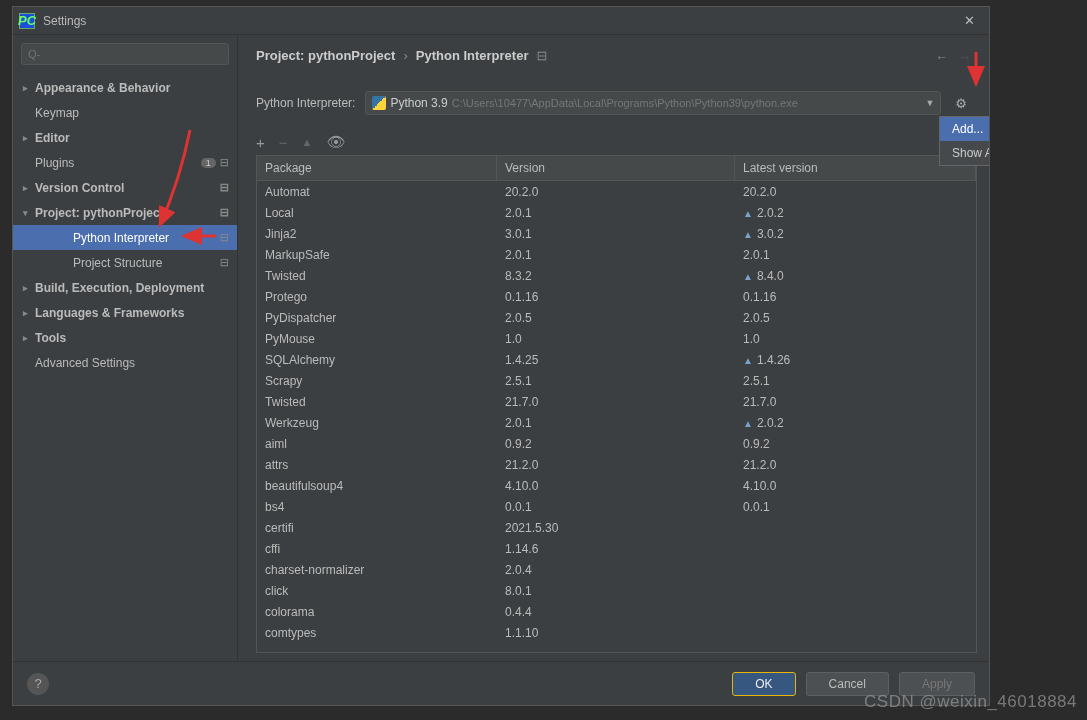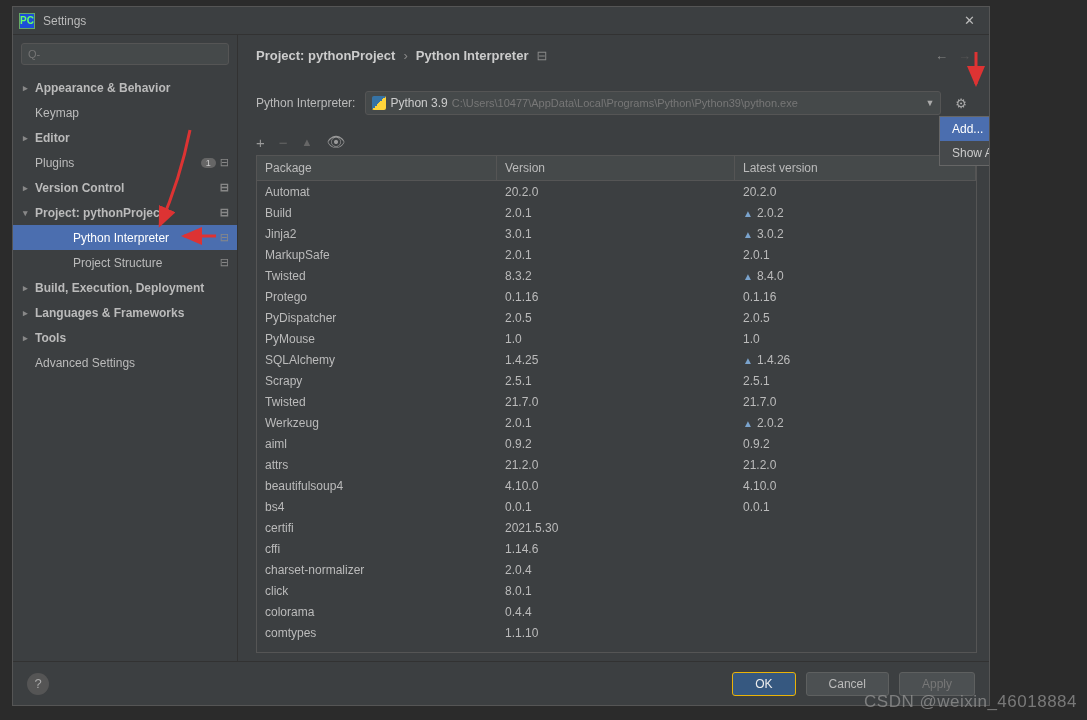--- a/index.html
+++ b/index.html
@@ -1,19 +1,19 @@
 <!DOCTYPE html>
 <html><head>
 <meta charset="utf-8">
 <style>
   * { box-sizing: border-box; margin: 0; padding: 0; font-family: "Segoe UI", Arial, sans-serif; }
   body { background: #2b2b2b; width: 1087px; height: 720px; overflow: hidden; color: #bbb; font-size: 12px; position: relative; }
   .window { position:absolute; left:12px; top:6px; width:978px; height:700px; background:#3c3f41; border:1px solid #555; display:flex; flex-direction:column; }
   .titlebar { height:28px; display:flex; align-items:center; padding:0 6px; border-bottom:1px solid #323232; }
-  .titlebar .logo { width:16px; height:16px; border:1px solid #6a6; color:#6f6; font-size:10px; font-weight:bold; display:flex; align-items:center; justify-content:center; margin-right:8px; background:#1d4ed8;}
+  .titlebar .logo { width:16px; height:16px; border:1px solid #6a6; color:#6f6; font-size:13px; font-weight:bold; display:flex; align-items:center; justify-content:center; margin-right:8px; background:#1d4ed8;font-style:italic;}
   .titlebar .title { flex:1; color:#bbb; font-size:12px; }
   .titlebar .close { color:#bbb; font-size:13px; padding:4px 8px; cursor:pointer;}
   .body { flex:1; display:flex; overflow:hidden; }
   .sidebar { width:225px; border-right:1px solid #323232; display:flex; flex-direction:column; }
   .search-row { padding:8px; }
   .search { width:100%; height:22px; background:#45494a; border:1px solid #555; border-radius:3px; color:#888; padding:0 6px; font-size:11px;}
   .tree { flex:1; overflow:auto; padding-top:2px;}
   .tree-item { display:flex; align-items:center; height:25px; padding-left:10px; cursor:pointer; color:#bbb; position:relative;}
   .tree-item.bold { font-weight:bold; }
   .tree-item .arrow { width:12px; color:#888; font-size:9px;}
@@ -170,21 +170,21 @@
           <div class="col-ver">Version</div>
           <div class="col-lat">Latest version</div>
         </div>
         <div class="pkg-rows" id="pkg-rows">
             <div class="pkg-row">
               <div class="col-pkg">Automat</div>
               <div class="col-ver">20.2.0</div>
               <div class="col-lat">20.2.0</div>
             </div>
             <div class="pkg-row">
-              <div class="col-pkg">Build</div>
+              <div class="col-pkg">Local</div>
               <div class="col-ver">2.0.1</div>
               <div class="col-lat"><span class="arrow-up">▲</span>2.0.2</div>
             </div>
             <div class="pkg-row">
               <div class="col-pkg">Jinja2</div>
               <div class="col-ver">3.0.1</div>
               <div class="col-lat"><span class="arrow-up">▲</span>3.0.2</div>
             </div>
             <div class="pkg-row">
               <div class="col-pkg">MarkupSafe</div>

